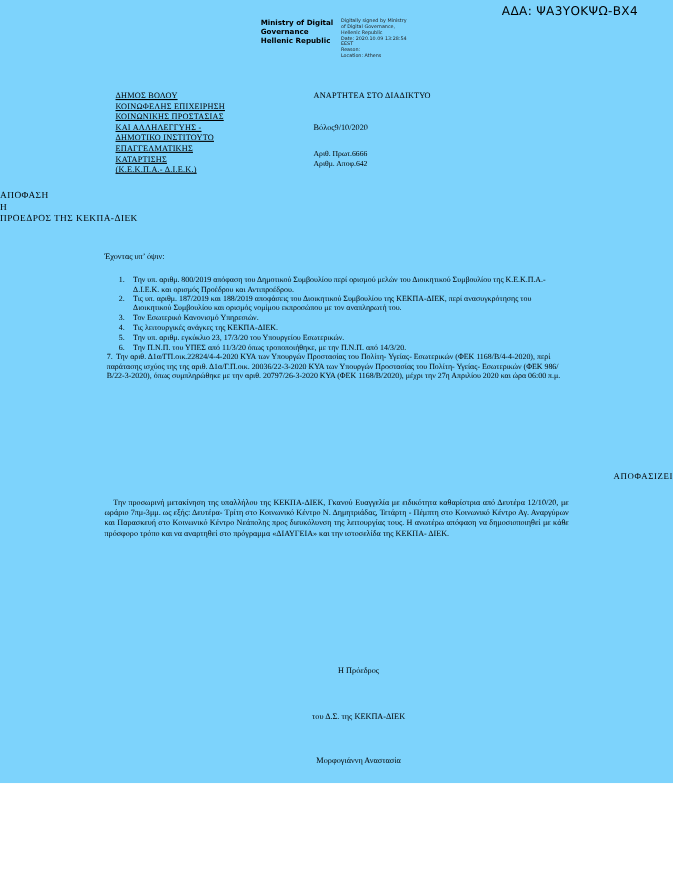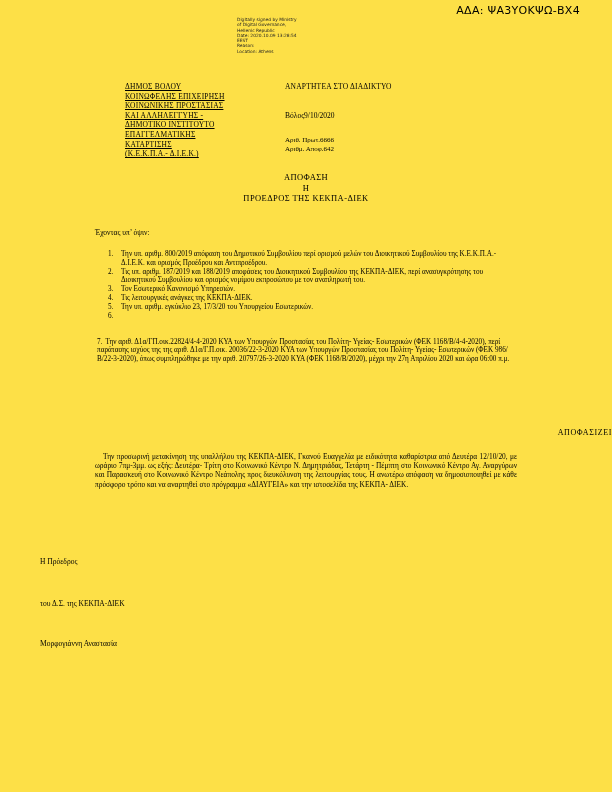--- a/index.html
+++ b/index.html
@@ -1,67 +1,72 @@
 <!DOCTYPE html>
 <html><head>
 <meta charset="utf-8">
 <style>
   * { margin:0; padding:0; box-sizing:border-box; }
   html,body { background:#ffffff; }
   body { font-family:"Liberation Serif", serif; color:#000; }
   .page {
-    position:relative; width:612px; height:792px; margin:0 auto;
-    background:#fde047; overflow:hidden;
+    position:relative; width:612px; height:712px; margin:0 auto;
+    background:#7dd3fc; overflow:hidden;
   }
   
   .ada {
     position:absolute; top:4px; right:32px;
     font-family:"DejaVu Sans", sans-serif; font-size:11px; letter-spacing:0.3px;
   }
   
   .stamp { position:absolute; left:237px; top:17px; width:160px; display:flex; gap:5px; }
   .stamp-left { font-family:"DejaVu Sans", sans-serif; font-weight:bold; font-size:6.5px; line-height:8px; width:68px; }
   .stamp-right { font-family:"DejaVu Sans", sans-serif; font-size:4.4px; line-height:5.3px; color:#222; width:84px; }
   
-  .org { position:absolute; left:125px; top:82px; font-size:7.5px; line-height:9.6px; letter-spacing:0.2px;font-family:Liberation Serif, serif; }
+  .org { position:absolute; left:105px; top:82px; font-size:7.5px; line-height:9.6px; letter-spacing:0.2px;font-family:Liberation Serif, serif; }
   .org div { text-decoration:underline; }
   
   .anartitea { position:absolute; left:285px; top:82px; font-size:7.5px; letter-spacing:0.2px;text-align:center; }
   .city-date { position:absolute; left:285px; top:111px; width:120px; display:flex; justify-content:flex-start; font-size:7.5px; }
   .proto { position:absolute; left:285px; top:136px; width:118px; font-size:7px; line-height:8.6px; }
   .proto-row { display:flex; }
   
-  .title { position:absolute; left:0; right:0; top:172px; text-align:center; font-size:8.5px; line-height:10.5px; letter-spacing:0.4px; }
+  .title { position:absolute; left:0; right:0; top:172px; text-align:left; font-size:8.5px; line-height:10.5px; letter-spacing:0.4px; }
   
   .intro { position:absolute; left:95px; top:228px; font-size:7.5px; }
   .cons { position:absolute; left:97px; top:250px; width:414px; font-size:7.2px; line-height:8.8px; }
   .cons-item { position:relative; margin-left:11px; padding-left:13px; }
   .cons-item .num { position:absolute; left:0; top:0; }
-  .cons-item.flush { margin-left:0; padding-left:0;margin-top:26px; }
+  .cons-item.flush { margin-left:0; padding-left:0; }
   .cons-item.flush .num { position:static; padding-right:3px; }
   
   .decides { position:absolute; left:0; right:0; top:428px; text-align:right; font-size:8px; letter-spacing:0.6px; }
   .decision-body {
     position:absolute; left:95px; top:452px; width:422px;
     font-size:7.4px; line-height:9.2px; text-align:justify; text-indent:8px;
   }
   
-  .sig-line { position:absolute; left:40px; right:0; font-size:7.5px; }
+  .sig-line { position:absolute; left:40px; right:0; text-align:center; font-size:7.5px;margin-top:48px; }
   .sig-1 { top:557px; }
   .sig-2 { top:599px; }
   .sig-3 { top:639px; }
 </style>
 </head>
 <body>
 
 <div class="page">
 
   <div class="ada">ΑΔΑ: ΨΑ3ΥΟΚΨΩ-ΒΧ4</div>
 
   <div class="stamp">
+    <div class="stamp-left">
+      <div>Ministry of Digital</div>
+      <div>Governance</div>
+      <div>Hellenic Republic</div>
+    </div>
     <div class="stamp-right">
       <div>Digitally signed by Ministry</div>
       <div>of Digital Governance,</div>
       <div>Hellenic Republic</div>
       <div>Date: 2020.10.09 13:28:54</div>
       <div>EEST</div>
       <div>Reason:</div>
       <div>Location: Athens</div>
     </div>
   </div>
@@ -113,21 +118,21 @@
     <div class="cons-item">
       <span class="num">3.</span><span>Τον Εσωτερικό Κανονισμό Υπηρεσιών.</span>
     </div>
     <div class="cons-item">
       <span class="num">4.</span><span>Τις λειτουργικές ανάγκες της ΚΕΚΠΑ-ΔΙΕΚ.</span>
     </div>
     <div class="cons-item">
       <span class="num">5.</span><span>Την υπ. αριθμ. εγκύκλιο 23, 17/3/20 του Υπουργείου Εσωτερικών.</span>
     </div>
     <div class="cons-item">
-      <span class="num">6.</span>
+      <span class="num">6.</span><span>Την Π.Ν.Π. του ΥΠΕΣ από 11/3/20 όπως τροποποιήθηκε, με την Π.Ν.Π. από 14/3/20.</span>
     </div>
     <div class="cons-item flush">
       <span class="num">7.</span><span>Την αριθ. Δ1α/ΓΠ.οικ.22824/4-4-2020 ΚΥΑ των Υπουργών Προστασίας του Πολίτη- Υγείας- Εσωτερικών (ΦΕΚ 1168/Β/4-4-2020), περί παράτασης ισχύος της της αριθ. Δ1α/Γ.Π.οικ. 20036/22-3-2020 ΚΥΑ των Υπουργών Προστασίας του Πολίτη- Υγείας- Εσωτερικών (ΦΕΚ 986/Β/22-3-2020), όπως συμπληρώθηκε με την αριθ. 20797/26-3-2020 ΚΥΑ (ΦΕΚ 1168/Β/2020), μέχρι την 27η Απριλίου 2020 και ώρα 06:00 π.μ.</span>
     </div>
   </div>
 
   <div class="decides">ΑΠΟΦΑΣΙΖΕΙ</div>
 
   <p class="decision-body">Την προσωρινή μετακίνηση της υπαλλήλου της ΚΕΚΠΑ-ΔΙΕΚ, Γκανού Ευαγγελία με ειδικότητα καθαρίστρια από Δευτέρα 12/10/20, με ωράριο 7πμ-3μμ. ως εξής: Δευτέρα- Τρίτη στο Κοινωνικό Κέντρο Ν. Δημητριάδας, Τετάρτη - Πέμπτη στο Κοινωνικό Κέντρο Αγ. Αναργύρων και Παρασκευή στο Κοινωνικό Κέντρο Νεάπολης προς διευκόλυνση της λειτουργίας τους. Η ανωτέρω απόφαση να δημοσιοποιηθεί με κάθε πρόσφορο τρόπο και να αναρτηθεί στο πρόγραμμα «ΔΙΑΥΓΕΙΑ» και την ιστοσελίδα της ΚΕΚΠΑ- ΔΙΕΚ.</p>
 

